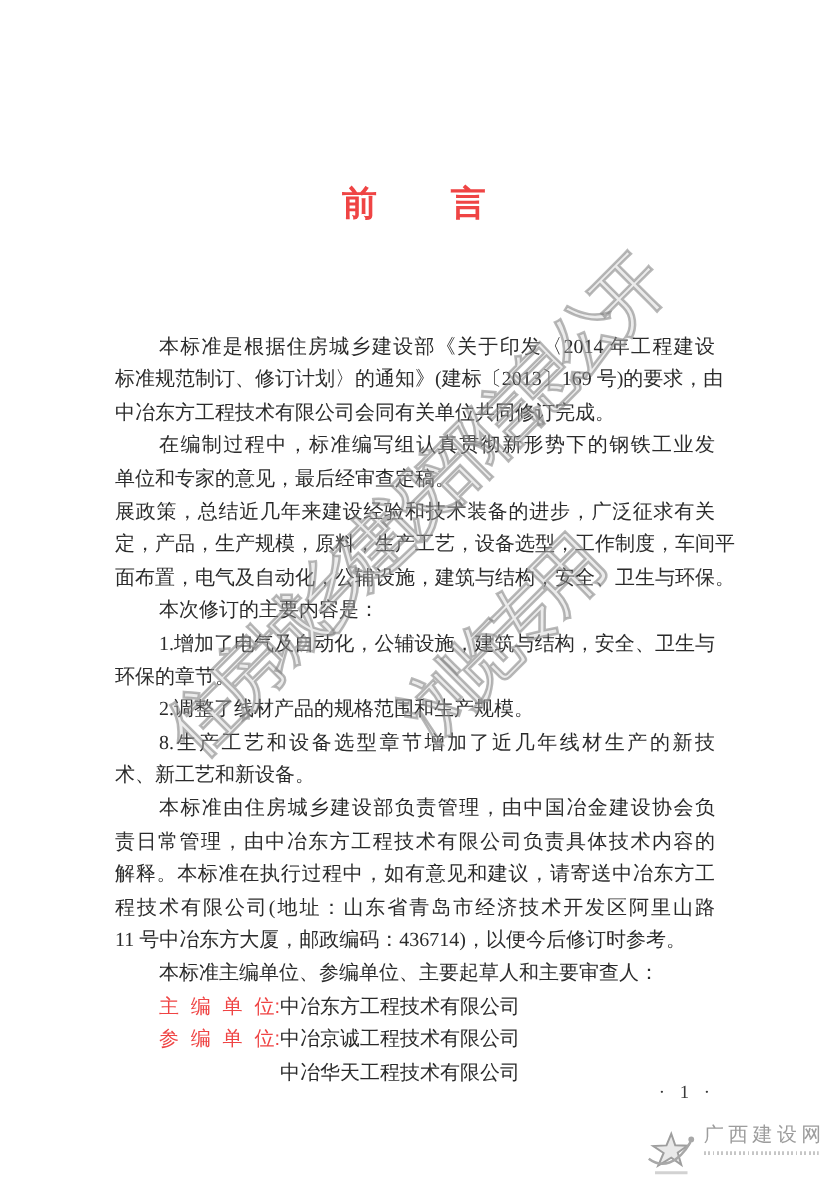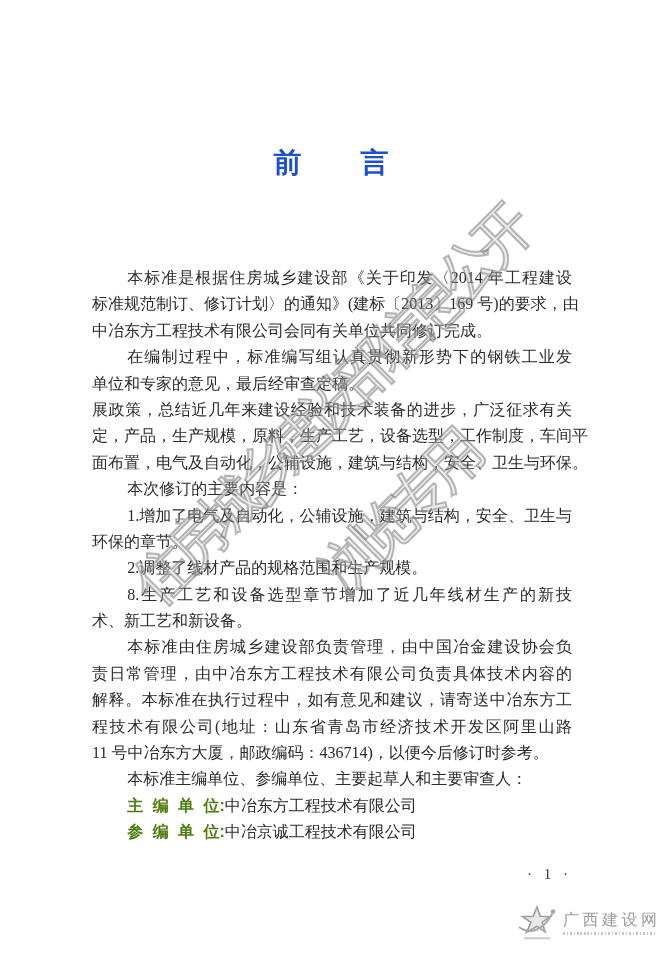--- a/index.html
+++ b/index.html
@@ -6,56 +6,56 @@
   .page {
     position:relative; width:663px; height:958px; background:#ffffff;
     overflow:hidden;
     font-family:"Liberation Serif","DejaVu Serif",serif;
     color:#2b2b2b;
   }
   .title {
     position:absolute; top:144px; left:0; width:100%;
     margin:0; text-align:center;
     font-family:"Liberation Sans","DejaVu Sans",sans-serif;
-    font-size:28px; font-weight:bold; color:#1d4ed8;
+    font-size:28px; font-weight:bold; color:#ef4444;
     letter-spacing:1px;
   }
   .content {
     position:absolute; left:92px; top:230px; width:480px;
     font-size:16px; line-height:26.4px; z-index:1;margin-top:35px;
   }
   .line {
     height:26.4px; text-align:justify; text-align-last:justify;
     white-space:nowrap;
   }
   .line.para-end { text-align-last:left; }
   .line.indent { text-indent:2.2em; }
   .editor { padding-left:2.2em; }
   .editor.cont { padding-left:132px; }
   .editor-label {
     font-family:"Liberation Sans","DejaVu Sans",sans-serif;
-    font-weight:bold; word-spacing:5px; color:#4d7c0f;
+    font-weight:normal; word-spacing:5px; color:#ef4444;
   }
   .pagenum {
     position:absolute; left:92px; top:866px; width:480px;
     text-align:right; font-size:15px; color:#3a3a3a;
     letter-spacing:4px; z-index:1;
   }
   .wm {
     position:absolute; z-index:2; pointer-events:none;
     font-size:58px; letter-spacing:-10px; white-space:nowrap;
     transform:translate(-50%,-50%) rotate(-45deg);
     color:rgba(195,195,195,0.32);
     -webkit-text-stroke:2px rgba(125,125,125,0.55);
   }
   .wm1 { left:330px; top:408px; }
   .wm2 { left:400px; top:514px; }
   .logo {
     position:absolute; left:516px; top:900px; z-index:1;
-    display:flex; align-items:center; gap:5px;
+    display:flex; gap:5px;
   }
   .logo-right { display:flex; flex-direction:column; }
   .logo-text {
     font-size:16px; color:#9d9d9d; letter-spacing:3.5px; line-height:18px;
   }
   .logo-micro {
     width:92px; height:3px; margin-top:3px;
     background:repeating-linear-gradient(90deg,#c6c6c6 0 1.5px,transparent 1.5px 3.5px);
   }
 </style>
@@ -82,20 +82,21 @@
       <div class="line indent">8.生产工艺和设备选型章节增加了近几年线材生产的新技</div>
       <div class="line para-end">术、新工艺和新设备。</div>
       <div class="line indent">本标准由住房城乡建设部负责管理，由中国冶金建设协会负</div>
       <div class="line">责日常管理，由中冶东方工程技术有限公司负责具体技术内容的</div>
       <div class="line">解释。本标准在执行过程中，如有意见和建议，请寄送中冶东方工</div>
       <div class="line">程技术有限公司(地址：山东省青岛市经济技术开发区阿里山路</div>
       <div class="line para-end">11 号中冶东方大厦，邮政编码：436714)，以便今后修订时参考。</div>
       <div class="line indent para-end">本标准主编单位、参编单位、主要起草人和主要审查人：</div>
       <div class="line para-end editor"><span class="editor-label">主 编 单 位:</span><span class="editor-value">中冶东方工程技术有限公司</span></div>
       <div class="line para-end editor"><span class="editor-label">参 编 单 位:</span><span class="editor-value">中冶京诚工程技术有限公司</span></div>
+      <div class="line para-end editor cont"><span class="editor-value">中冶华天工程技术有限公司</span></div>
     </div>
 
   <div class="wm wm1">住房城乡建设部信息公开</div>
   <div class="wm wm2">浏览专用</div>
 
   <div class="pagenum">· 1 ·</div>
 
   <div class="logo">
     <svg width="42" height="46" viewBox="0 0 42 46">
       <path d="M21 7 L24.2 16.2 L34 16.6 L26.2 22.2 L29 31.8 L21 26.2 L10.6 32.4 L14.9 22.4 L6.6 16.8 L17.2 16.3 Z" fill="#e9e9e9" stroke="#9e9e9e" stroke-width="1.6"></path>

